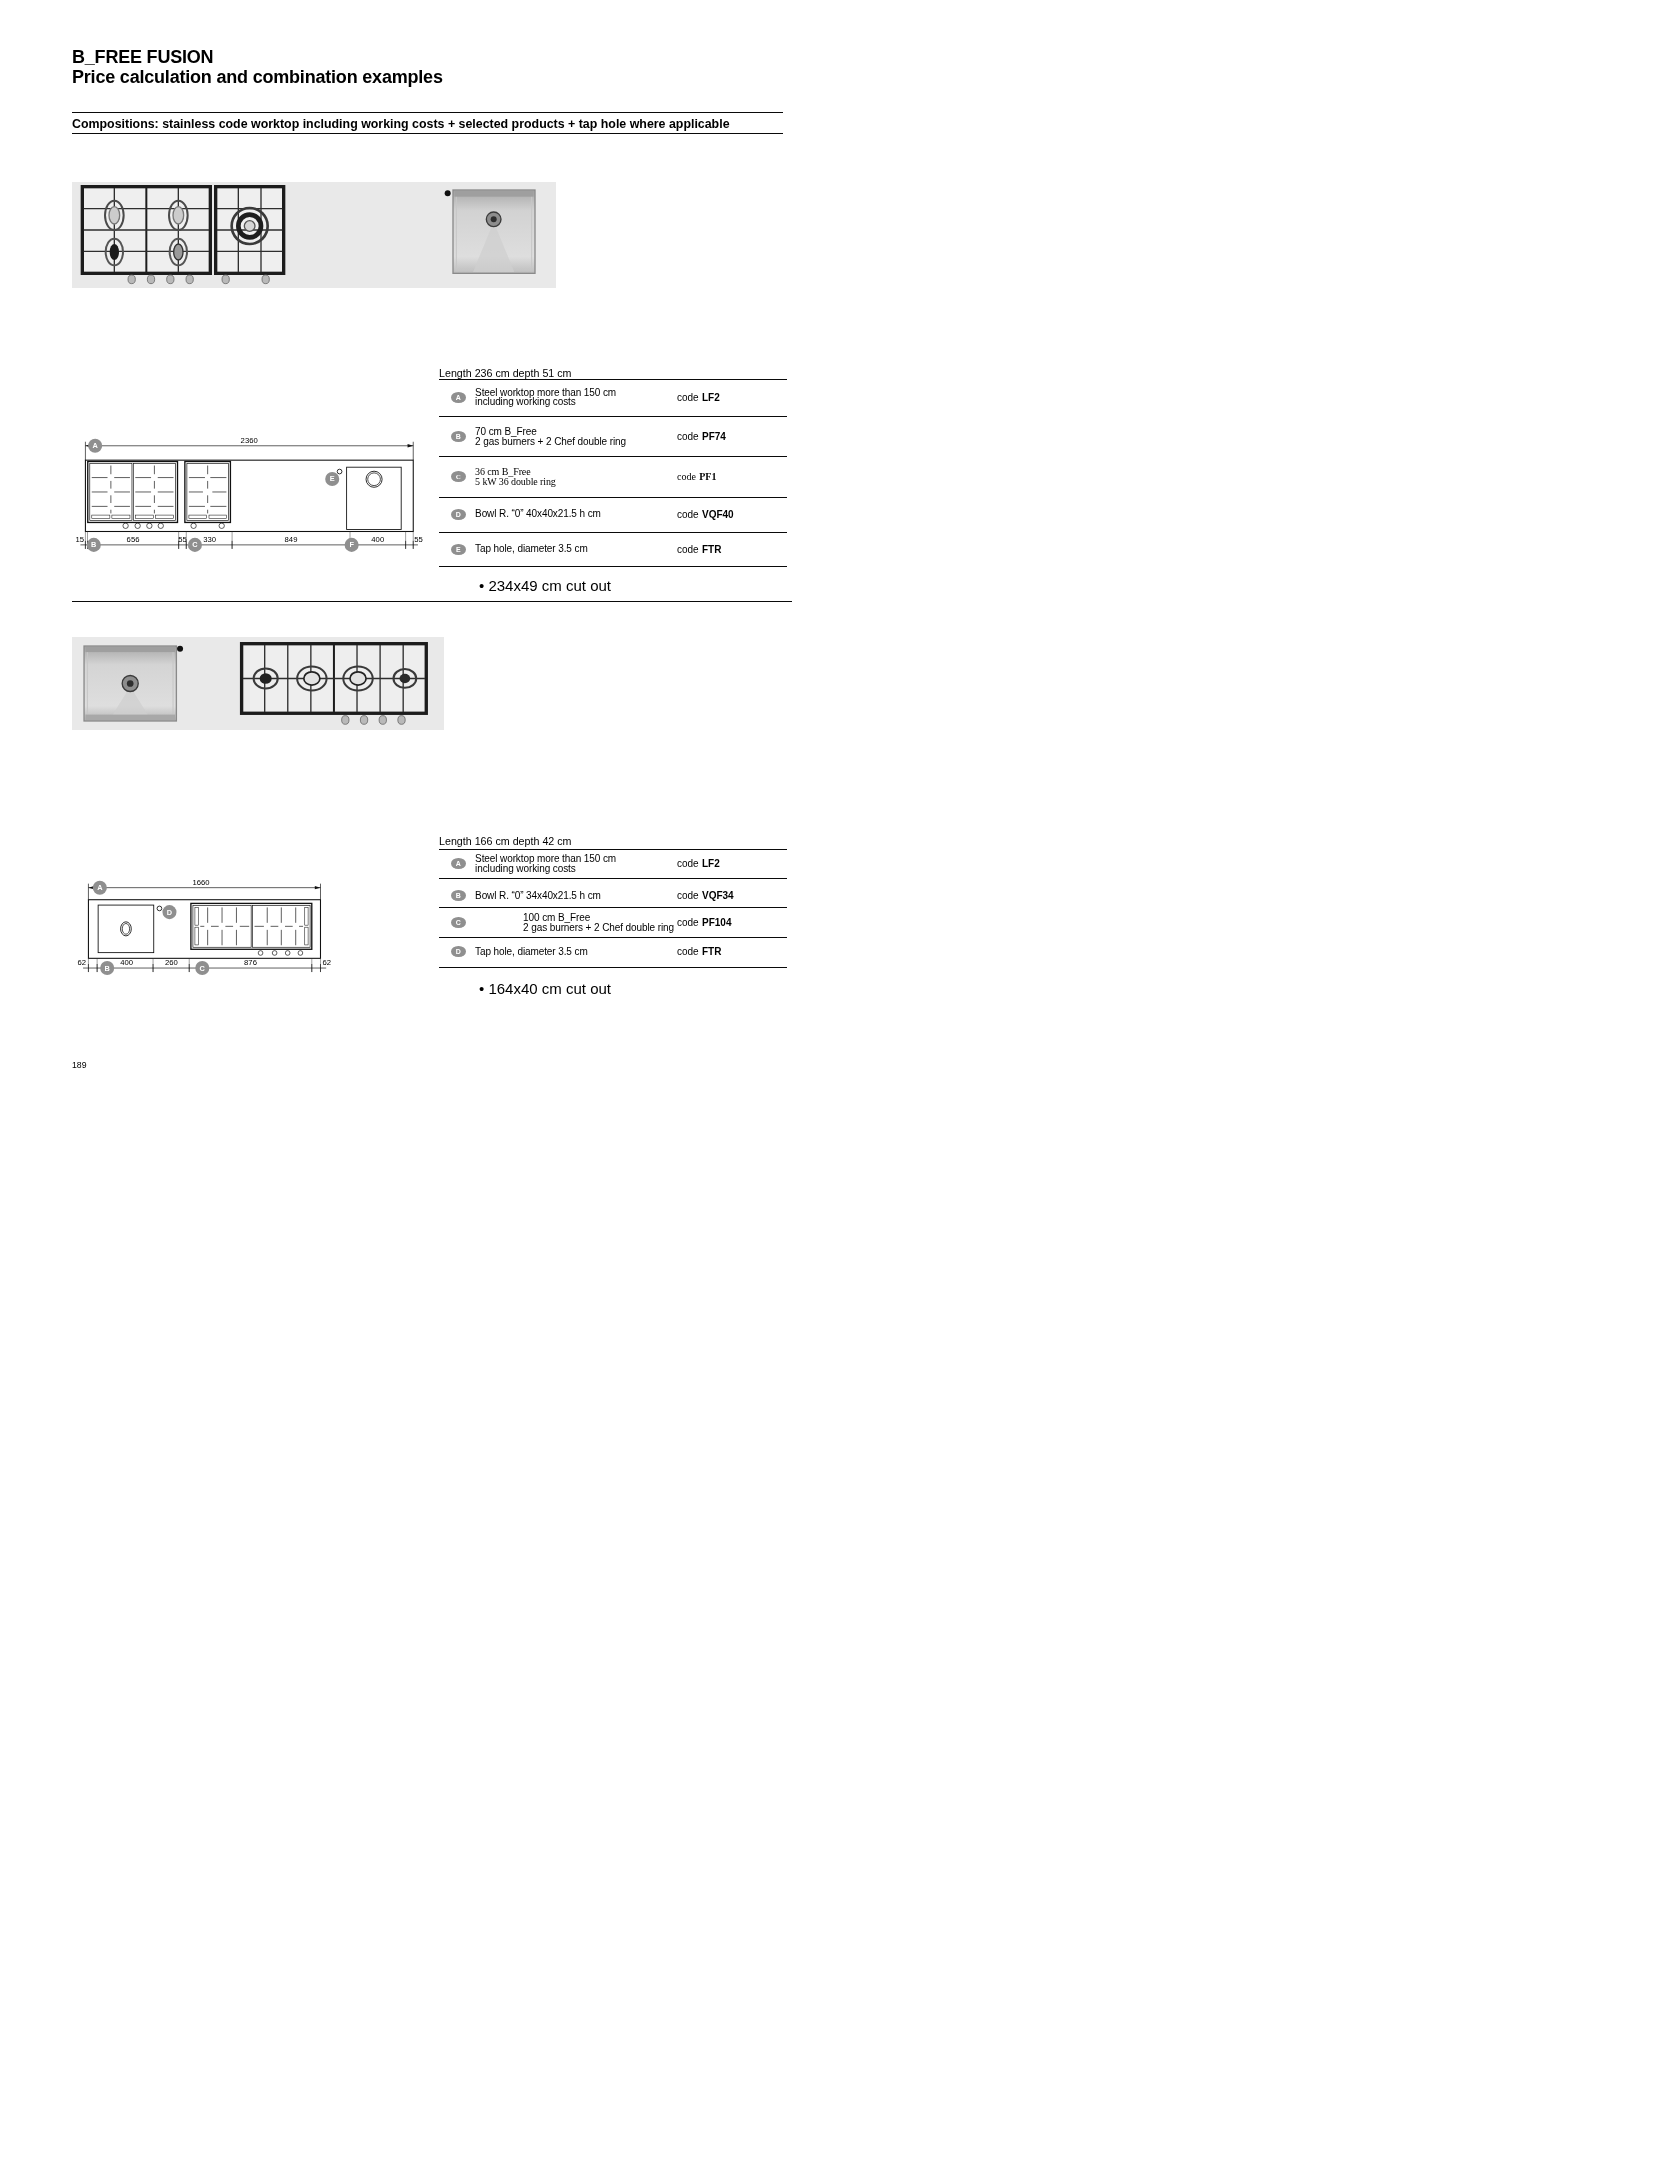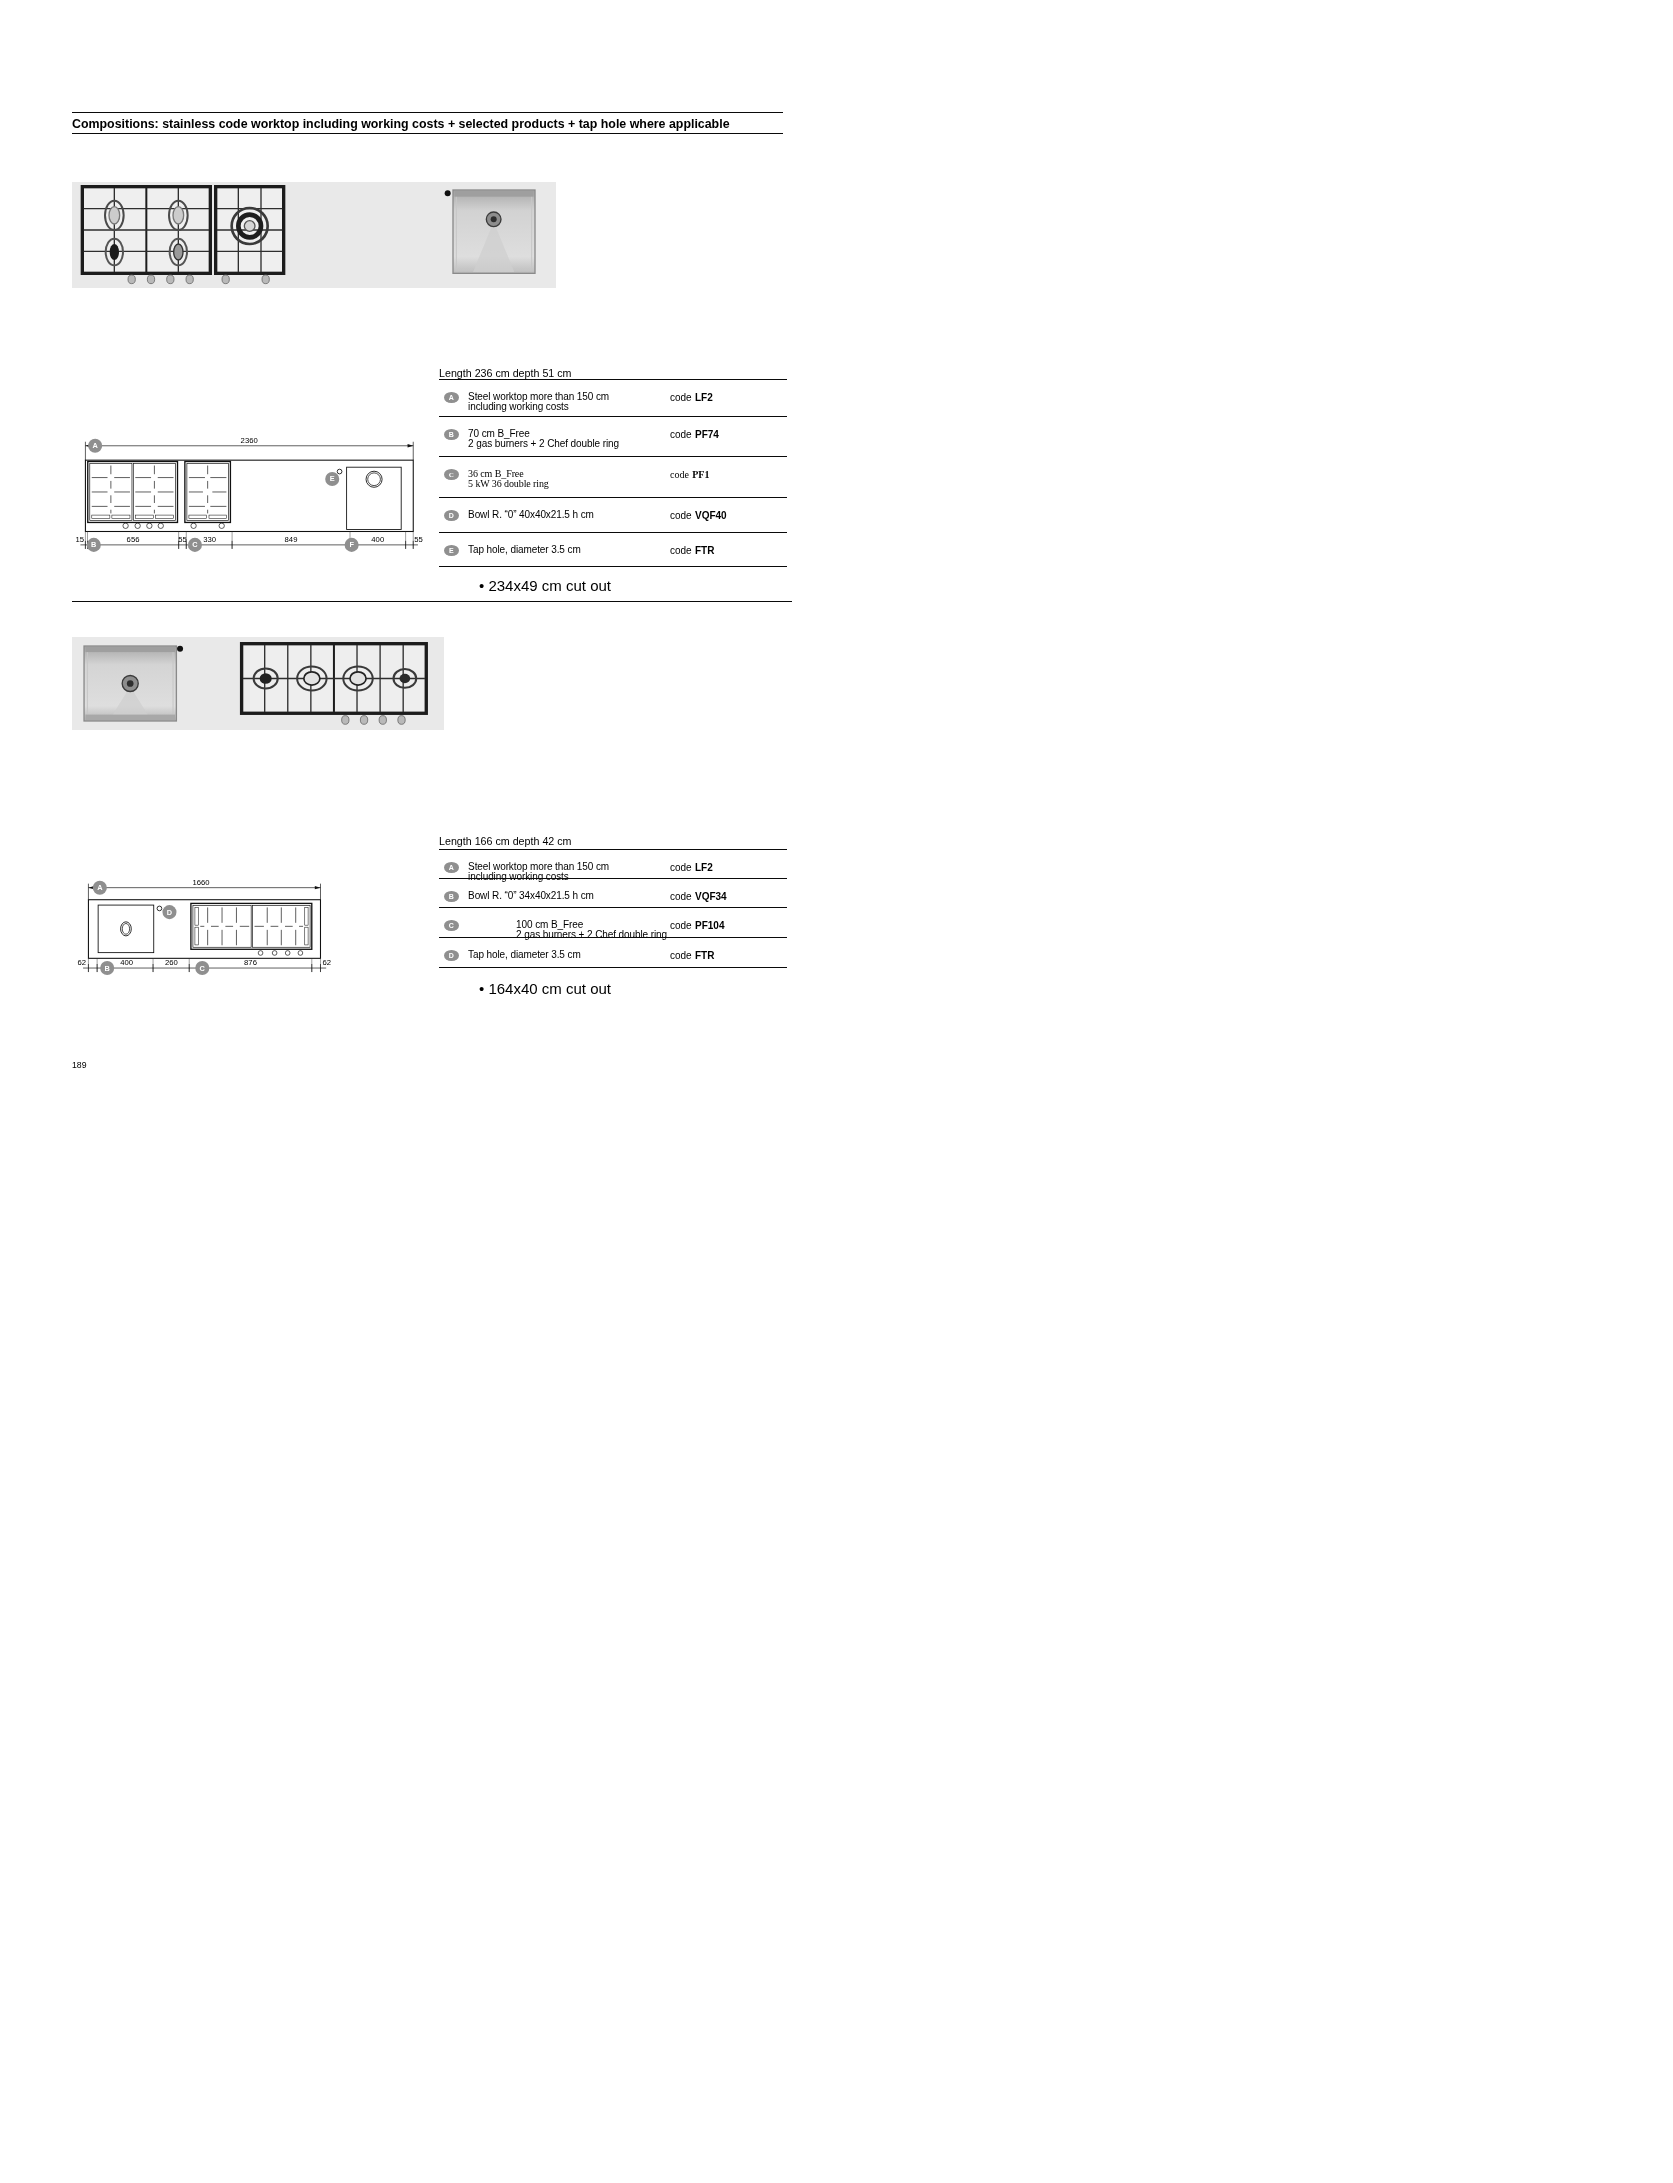--- a/index.html
+++ b/index.html
@@ -9,40 +9,44 @@
   }
   .abs{position:absolute;}
   .title{left:72px;top:47px;font-size:18px;line-height:20px;font-weight:bold;letter-spacing:-0.2px;white-space:nowrap;}
   .rule{background:#0a0a0a;height:1.3px;}
   .comp-text{left:72px;top:117px;width:711px;font-size:12.4px;font-weight:bold;white-space:nowrap;}
   .photo{background:#e9e9e9;}
   
   .spec{position:absolute;width:348px;}
   .spec-heading{position:absolute;left:0;top:0;font-size:10.7px;font-weight:normal;white-space:nowrap;}
   .spec .hr{position:absolute;left:0;width:348px;height:1.1px;background:#0a0a0a;}
-  .spec-row{position:absolute;left:5px;width:348px;display:flex;margin-top:13px;}
+  .spec-row{position:absolute;left:12px;width:348px;display:flex;align-items:center;}
   .badge{
     width:14.7px;height:11px;border-radius:50%;background:#8f8f8f;color:#fff;
     display:flex;align-items:center;justify-content:center;
     font-size:7px;font-weight:bold;flex:0 0 auto;
   }
   .desc{margin-left:9.4px;font-size:10px;line-height:9.8px;letter-spacing:-0.1px;}
   .codecol{position:absolute;left:226px;font-size:10px;white-space:nowrap;}
   .codecol b{margin-left:3.3px;}
   .note{position:absolute;font-size:15px;white-space:nowrap;margin-left:40px;}
   .pagenum{left:72px;top:1060px;font-size:8.7px;}
   svg text{font-family:"Liberation Sans", sans-serif;}
   .dimtxt{font-size:11.5px;fill:#000;}
   .badgetxt{font-size:11px;font-weight:bold;fill:#ffffff;}
 </style>
 </head>
 <body>
 
 <div class="page">
 
+  <div class="abs title">
+    <div>B_FREE FUSION</div>
+    <div>Price calculation and combination examples</div>
+  </div>
 
   <div class="abs rule" style="left:72px;top:112px;width:711px;"></div>
   <div class="abs comp-text">Compositions: stainless code worktop including working costs + selected products + tap hole where applicable</div>
   <div class="abs rule" style="left:72px;top:133px;width:711px;"></div>
 
   <svg class="abs photo" style="left:72px;top:182px;" width="484" height="106" viewBox="0 0 723 159">
     <rect x="0" y="0" width="723" height="159" fill="#e9e9e9"></rect>
 
     <g>
       <rect x="14" y="7" width="192" height="130" fill="#efefef" stroke="#1c1c1c" stroke-width="5"></rect>

